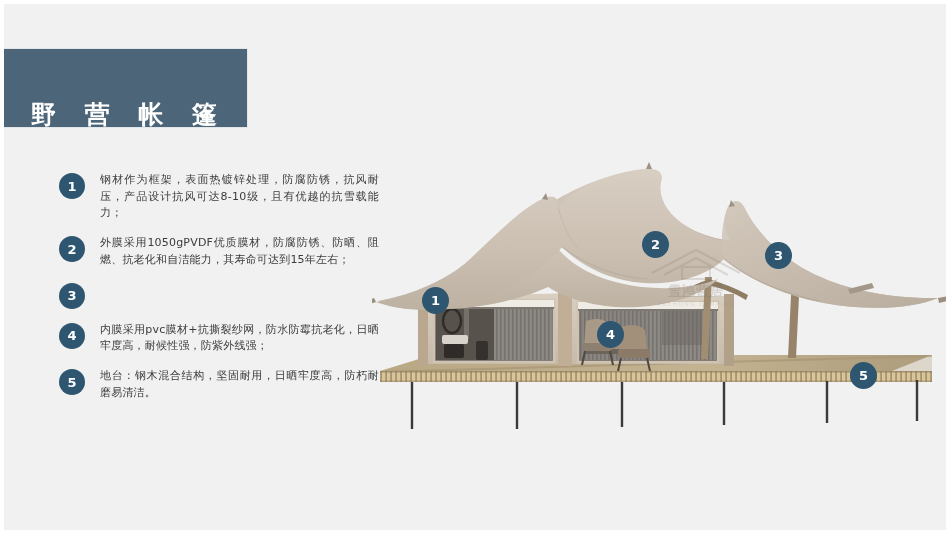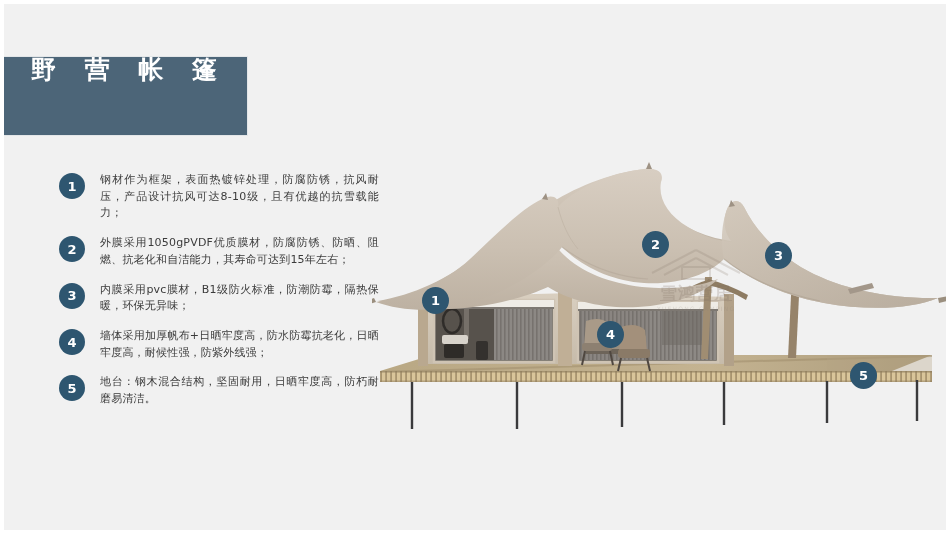--- a/index.html
+++ b/index.html
@@ -15,27 +15,27 @@
     width:950px;height:534px;
     background:#f1f1f1;
     box-sizing:border-box;
     border:4px solid #ffffff;
     overflow:hidden;
   }
 
   
   #title-banner{
     position:absolute;
-    left:-4px;top:52px;
+    left:-4px;top:44px;
     width:248px;height:80px;
     background:#4b6madd;
     background:#4c6578;
     border:1px solid #e3e6e8;
     box-sizing:border-box;
-    display:flex;align-items:flex-start;justify-content:center;
+    display:flex;align-items:flex-end;justify-content:center;
   }
   #title-text{
     color:#ffffff;
     font-size:25px;
     font-weight:700;
     letter-spacing:.40em;
     text-indent:.40em;
     white-space:nowrap;
     line-height:1;
   }
@@ -100,21 +100,21 @@
   
   #watermark{
     position:absolute;
     left:224px;top:88px;
     width:200px;height:62px;
     opacity:.22;
     pointer-events:none;
   }
   #watermark .wm-text{
     color:#7a6a5e;
-    font-size:17px;
+    font-size:13px;
     font-weight:700;
     letter-spacing:1px;
     text-align:center;
     margin-top:1px;
     text-decoration:underline;
   }
   #watermark .wm-sub{
     color:#8d8176;
     font-size:6px;
     letter-spacing:1.2px;
@@ -137,26 +137,25 @@
       <div class="feature-text">钢材作为框架，表面热镀锌处理，防腐防锈，抗风耐压，产品设计抗风可达8-10级，且有优越的抗雪载能力；</div>
     </div>
 
     <div class="feature-item">
       <div class="badge">2</div>
       <div class="feature-text">外膜采用1050gPVDF优质膜材，防腐防锈、防晒、阻燃、抗老化和自洁能力，其寿命可达到15年左右；</div>
     </div>
 
     <div class="feature-item">
       <div class="badge">3</div>
-      <div class="feature-text">内膜采用pvc膜材，B1级防火标准，防潮防霉，隔热保暖，环保无异味；</div>
     </div>
 
     <div class="feature-item">
       <div class="badge">4</div>
-      <div class="feature-text">墙体采用加厚帆布+日晒牢度高，防水防霉抗老化，日晒牢度高，耐候性强，防紫外线强；</div>
+      <div class="feature-text">内膜采用pvc膜材+抗撕裂纱网，防水防霉抗老化，日晒牢度高，耐候性强，防紫外线强；</div>
     </div>
 
     <div class="feature-item">
       <div class="badge">5</div>
       <div class="feature-text">地台：钢木混合结构，坚固耐用，日晒牢度高，防朽耐磨易清洁。</div>
     </div>
 
   </div>
 
   <div id="tent-figure">

